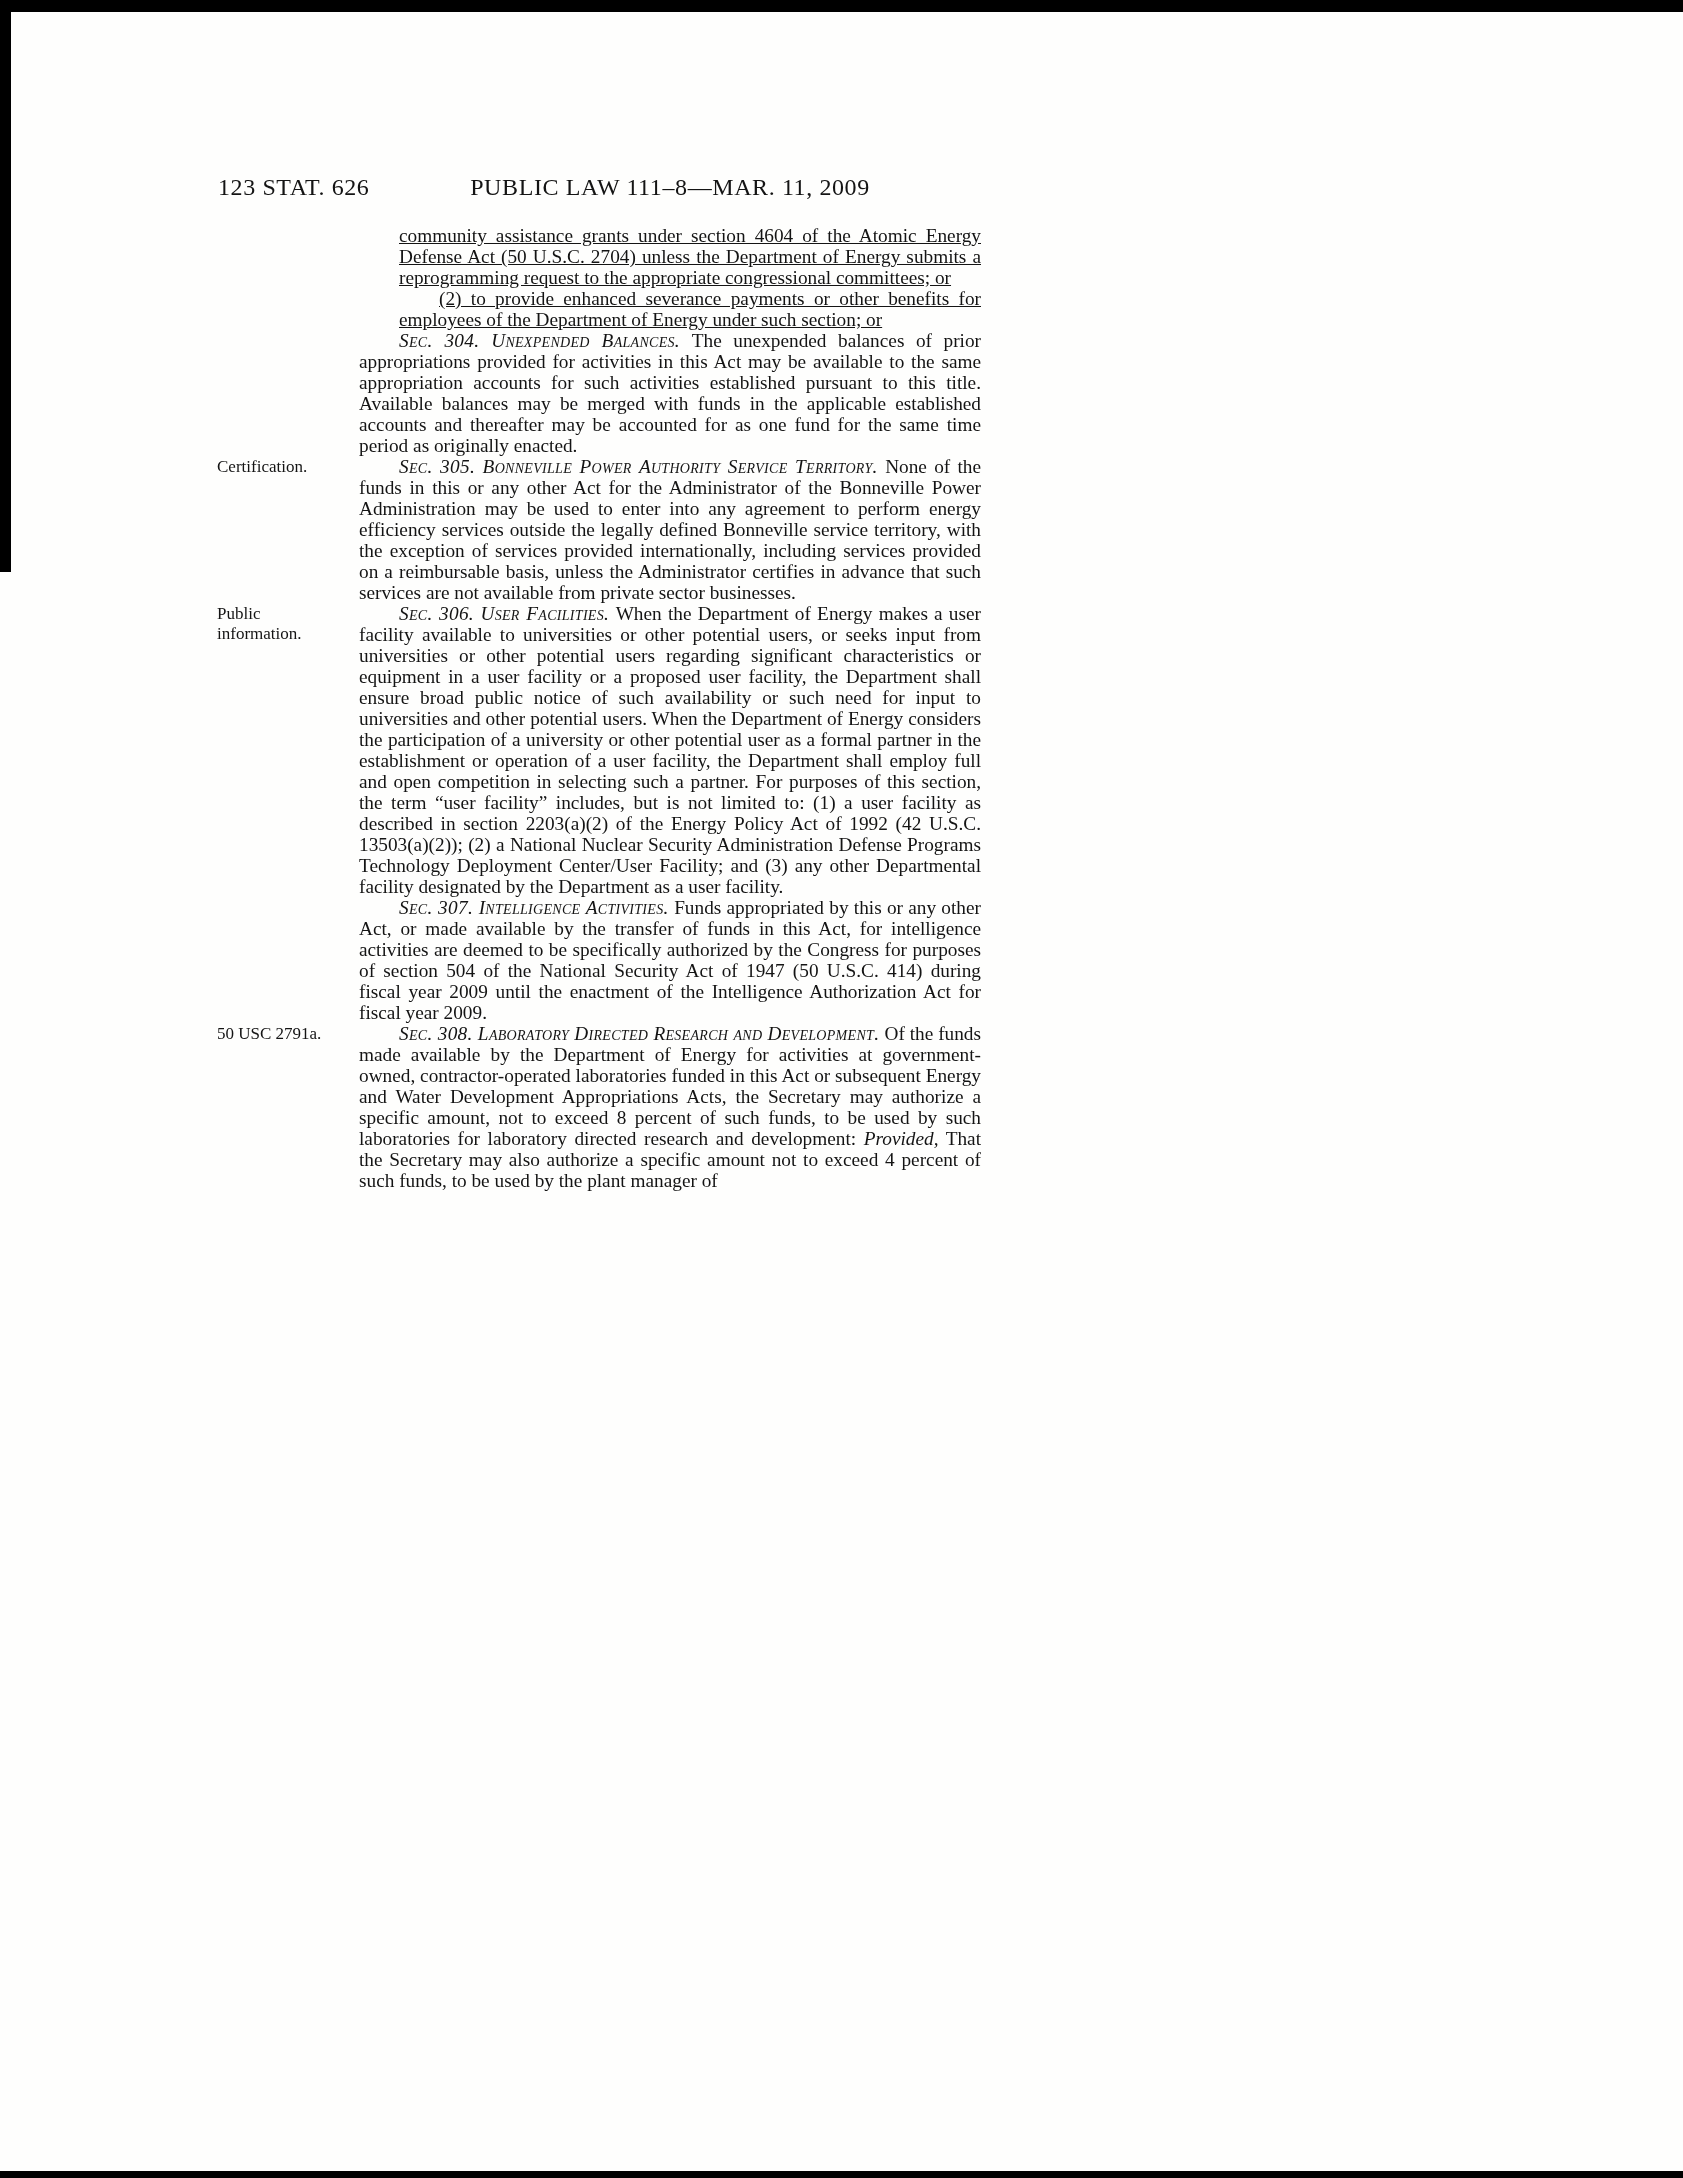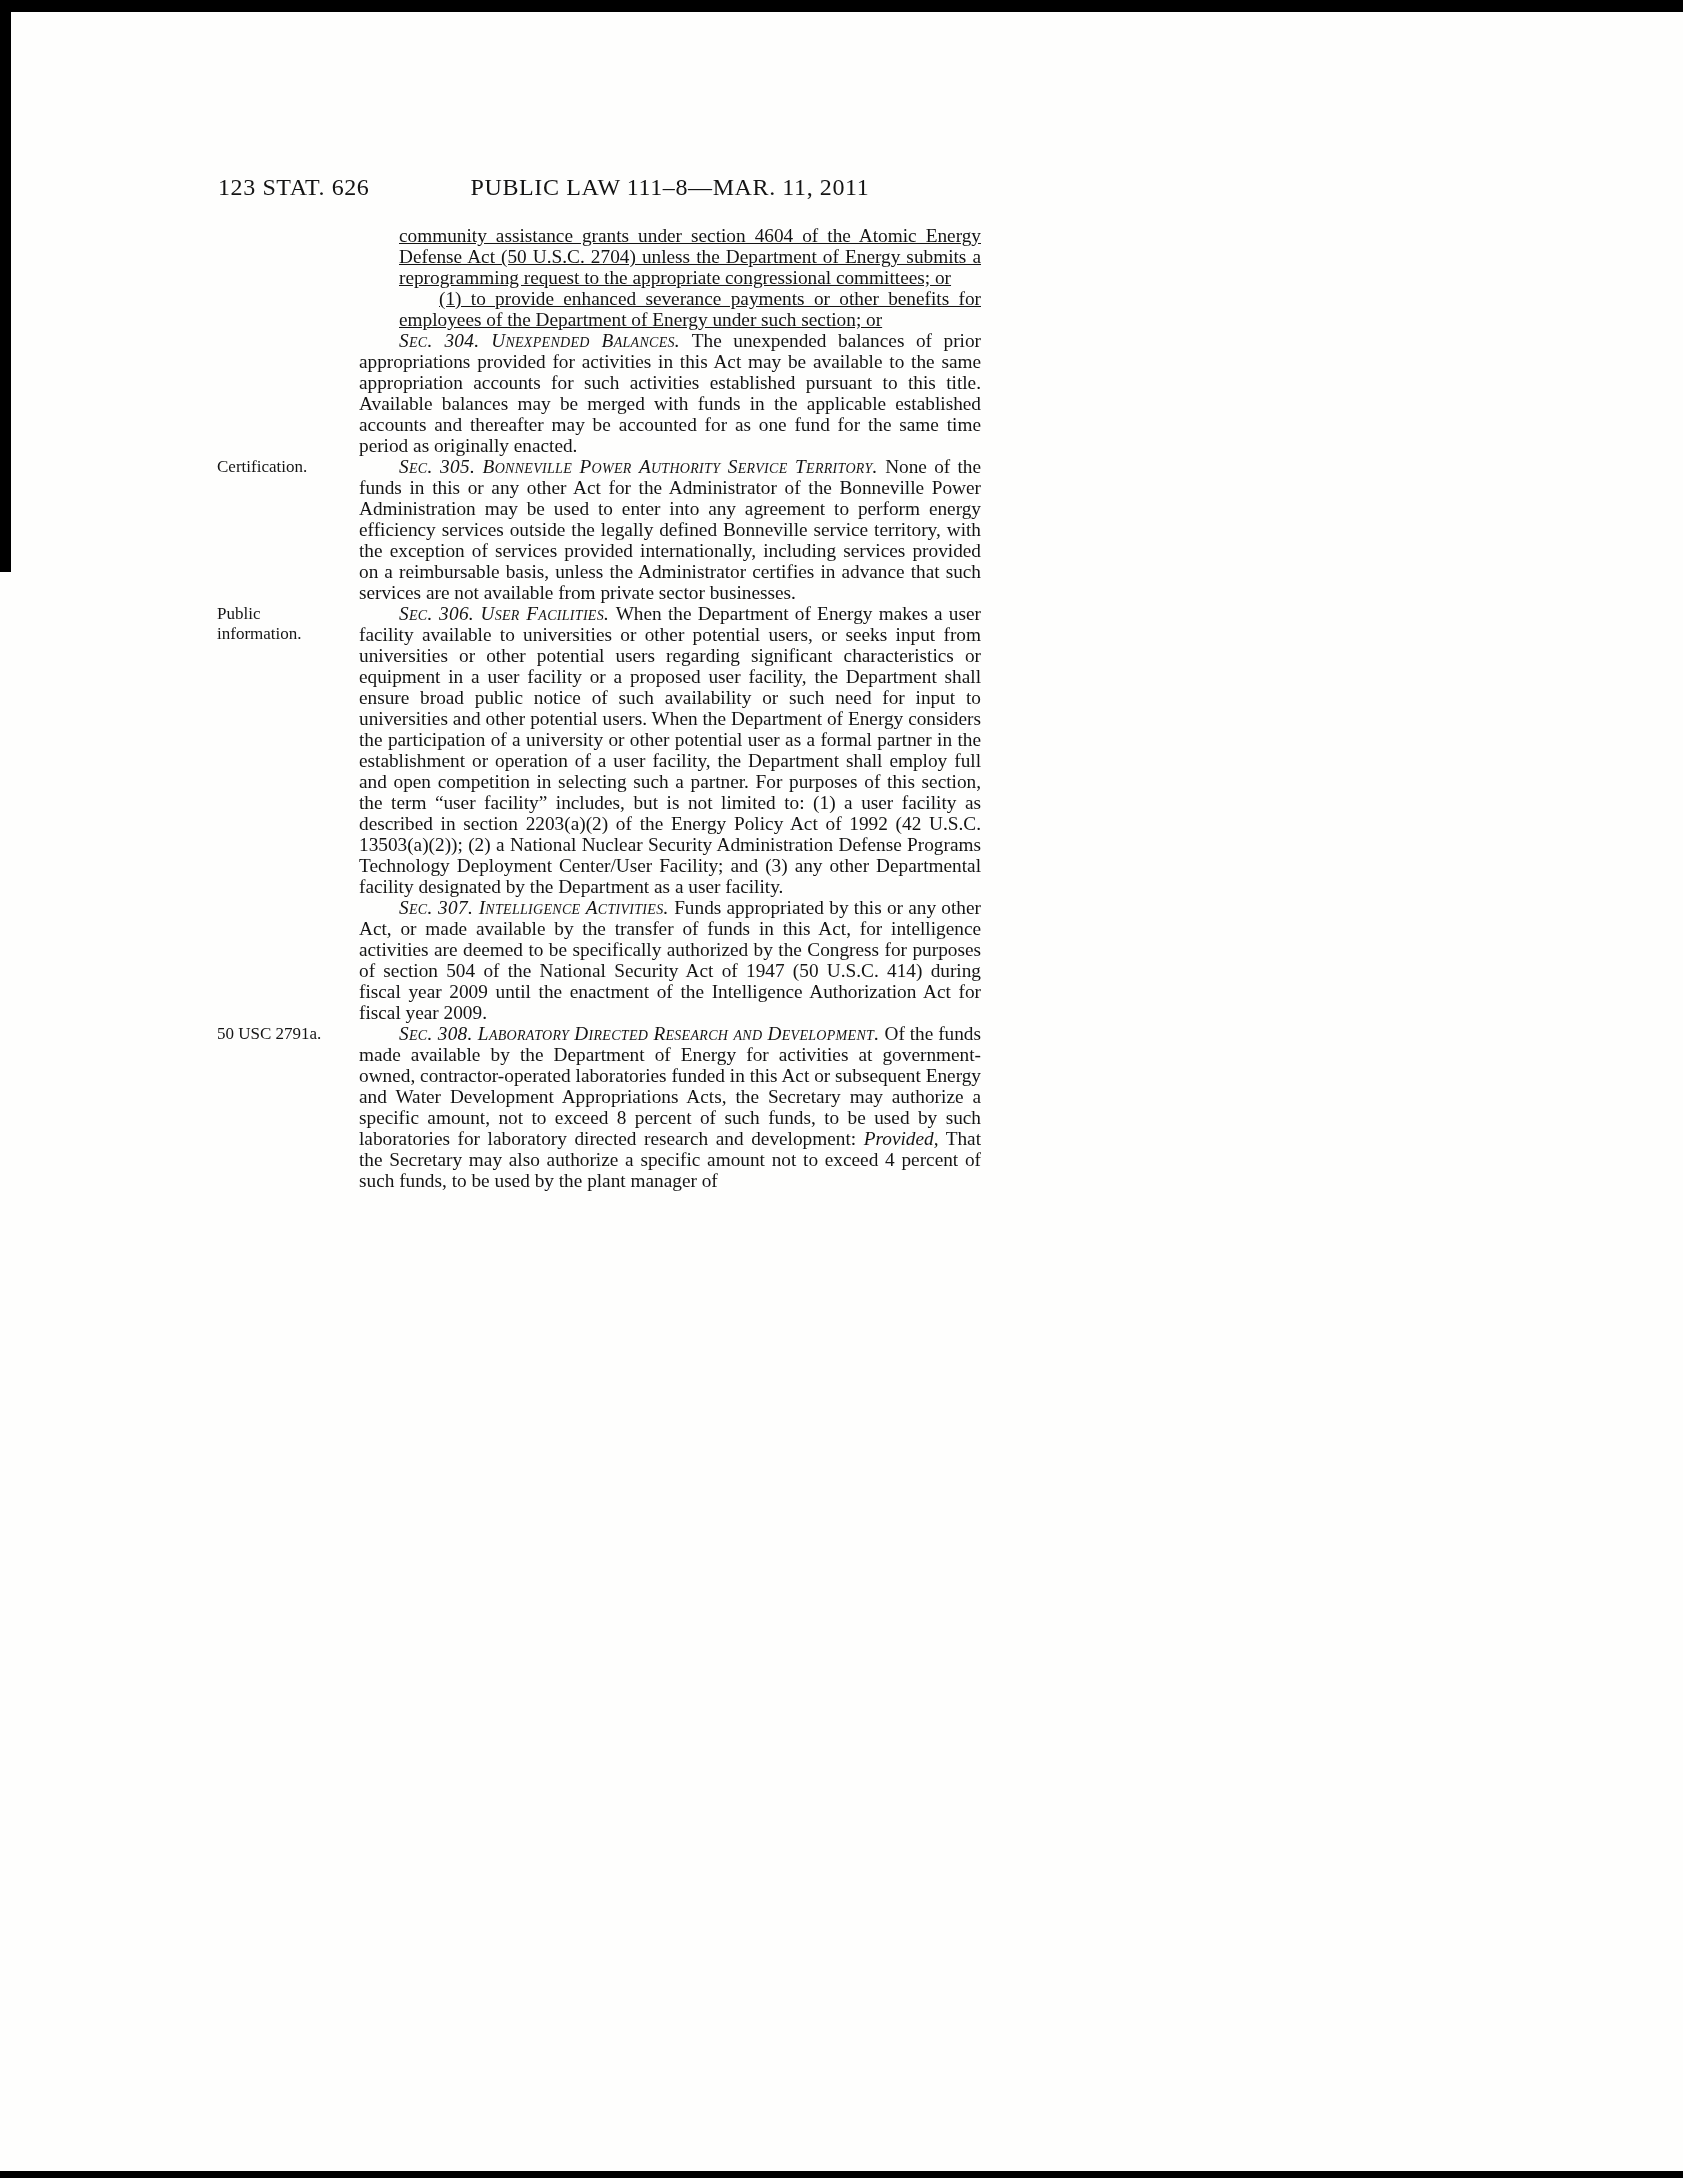--- a/index.html
+++ b/index.html
@@ -48,25 +48,25 @@
 </head>
 <body>
 
 <div class="page">
   <div class="scan-edge scan-edge-top"></div>
   <div class="scan-edge scan-edge-left"></div>
   <div class="scan-edge scan-edge-right"></div>
   <div class="scan-edge scan-edge-bottom"></div>
 
   <div class="header-stat">123 STAT. 626</div>
-  <div class="header-title">PUBLIC LAW 111–8—MAR. 11, 2011</div>
+  <div class="header-title">PUBLIC LAW 111–8—MAR. 11, 2009</div>
 
   <div class="body-col">
       <p class="para block"><span>community assistance grants under section 4604 of the Atomic Energy Defense Act (50 U.S.C. 2704) unless the Department of Energy submits a reprogramming request to the appropriate congressional committees; or</span></p>
-      <p class="para block indent"><span>(1) to provide enhanced severance payments or other benefits for employees of the Department of Energy under such section; or</span></p>
+      <p class="para block indent"><span>(2) to provide enhanced severance payments or other benefits for employees of the Department of Energy under such section; or</span></p>
       <p class="para section"><span class="smallcaps">Sec. 304. Unexpended Balances. </span><span>The unexpended balances of prior appropriations provided for activities in this Act may be available to the same appropriation accounts for such activities established pursuant to this title. Available balances may be merged with funds in the applicable established accounts and thereafter may be accounted for as one fund for the same time period as originally enacted.</span></p>
       <p class="para section"><span class="margin-note">Certification.</span><span class="smallcaps">Sec. 305. Bonneville Power Authority Service Territory. </span><span>None of the funds in this or any other Act for the Administrator of the Bonneville Power Administration may be used to enter into any agreement to perform energy efficiency services outside the legally defined Bonneville service territory, with the exception of services provided internationally, including services provided on a reimbursable basis, unless the Administrator certifies in advance that such services are not available from private sector businesses.</span></p>
       <p class="para section"><span class="margin-note">Public information.</span><span class="smallcaps">Sec. 306. User Facilities. </span><span>When the Department of Energy makes a user facility available to universities or other potential users, or seeks input from universities or other potential users regarding significant characteristics or equipment in a user facility or a proposed user facility, the Department shall ensure broad public notice of such availability or such need for input to universities and other potential users. When the Department of Energy considers the participation of a university or other potential user as a formal partner in the establishment or operation of a user facility, the Department shall employ full and open competition in selecting such a partner. For purposes of this section, the term “user facility” includes, but is not limited to: (1) a user facility as described in section 2203(a)(2) of the Energy Policy Act of 1992 (42 U.S.C. 13503(a)(2)); (2) a National Nuclear Security Administration Defense Programs Technology Deployment Center/User Facility; and (3) any other Departmental facility designated by the Department as a user facility.</span></p>
       <p class="para section"><span class="smallcaps">Sec. 307. Intelligence Activities. </span><span>Funds appropriated by this or any other Act, or made available by the transfer of funds in this Act, for intelligence activities are deemed to be specifically authorized by the Congress for purposes of section 504 of the National Security Act of 1947 (50 U.S.C. 414) during fiscal year 2009 until the enactment of the Intelligence Authorization Act for fiscal year 2009.</span></p>
       <p class="para section"><span class="margin-note">50 USC 2791a.</span><span class="smallcaps">Sec. 308. Laboratory Directed Research and Development. </span><span>Of the funds made available by the Department of Energy for activities at government-owned, contractor-operated laboratories funded in this Act or subsequent Energy and Water Development Appropriations Acts, the Secretary may authorize a specific amount, not to exceed 8 percent of such funds, to be used by such laboratories for laboratory directed research and development: </span><span class="italic">Provided,</span><span> That the Secretary may also authorize a specific amount not to exceed 4 percent of such funds, to be used by the plant manager of</span></p>
     </div>
 </div>
 
 
 </body></html>

